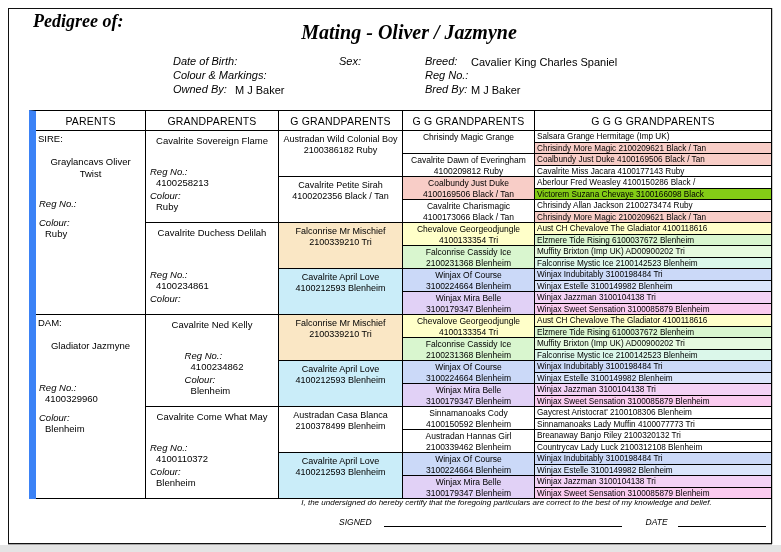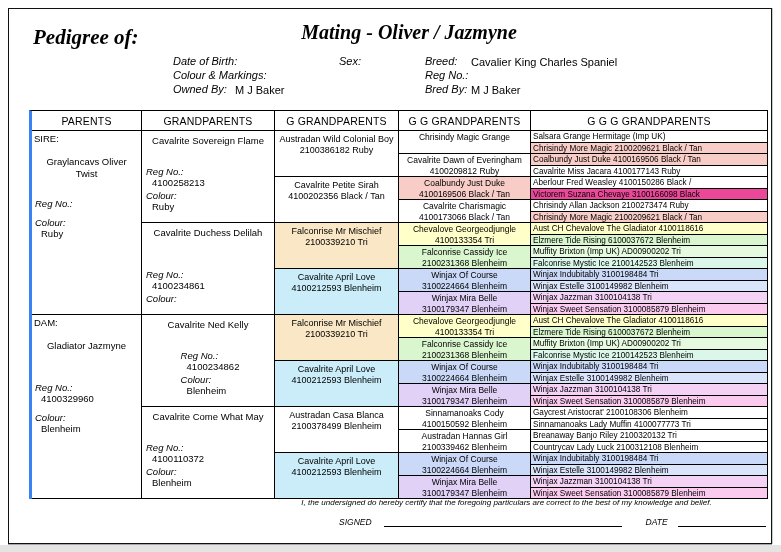--- a/index.html
+++ b/index.html
@@ -10,36 +10,36 @@
     color:#000;
     overflow:hidden;
   }
   .bottom-strip { position:absolute; left:0; top:545px; width:781px; height:7px; background:#e4e4e4; }
   .page {
     position:absolute; left:8px; top:8px; width:764px; height:536px;
     background:#fff; border:1px solid #111;
     box-shadow:0 1px 0 rgba(0,0,0,.35), 1px 0 0 rgba(0,0,0,.2);
   }
   .pedigree-of {
-    position:absolute; left:24px; top:16px;
-    font-family:"Liberation Serif", serif; font-style:italic; font-weight:bold; font-size:21px;
+    position:absolute; left:24px; top:2px;
+    font-family:"Liberation Serif", serif; font-style:italic; font-weight:bold; font-size:18px;
   }
   .main-title {
     position:absolute; left:230px; top:12px; width:340px; text-align:center;
     font-family:"Liberation Serif", serif; font-style:italic; font-weight:bold; font-size:20px;
   }
   .f-lbl { position:absolute; font-size:11px; font-style:italic; white-space:nowrap; }
   .f-val { position:absolute; font-size:11px; white-space:nowrap; }
 
   .grid {
     position:absolute; left:20px; top:101px;
     display:grid;
     grid-template-columns:110px 133px 124px 132px 237px;
     grid-template-rows:20px repeat(32, 11.5px);
-    border-left:3px solid #3b82f6; border-top:1px solid #000;
+    border-left:7px solid #3b82f6; border-top:1px solid #000;
   }
   .cell { border-right:1px solid #000; border-bottom:1px solid #000; overflow:hidden; background:#fff; }
   .hdr { display:flex; align-items:center; justify-content:center; font-size:10.5px; letter-spacing:.2px; }
 
   
   .col1 { font-size:9.5px; }
   .p-role { padding:2px 0 0 2px; }
   .col1 .p-name { text-align:center; margin-top:12px; min-height:26px; padding:0 8px; line-height:11.5px; }
   .col1 .p-line { margin-top:16px; padding-left:3px; }
   .col1 .p-line + .p-line { margin-top:8px; }
@@ -277,21 +277,21 @@
       </div>
       <div class="cell col5" style="grid-area: 4 / 5 / span 1; background: rgb(248, 205, 199);">
         <div class="ggg-text">Coalbundy Just Duke 4100169506 Black / Tan</div>
       </div>
       <div class="cell col5" style="grid-area: 5 / 5 / span 1; background: rgb(255, 255, 255);">
         <div class="ggg-text">Cavalrite Miss Jacara 4100177143 Ruby</div>
       </div>
       <div class="cell col5" style="grid-area: 6 / 5 / span 1; background: rgb(255, 255, 255);">
         <div class="ggg-text">Aberlour Fred Weasley 4100150286 Black /</div>
       </div>
-      <div class="cell col5" style="grid-area: 7 / 5 / span 1; background: #ec4899;">
+      <div class="cell col5" style="grid-area: 7 / 5 / span 1; background: #84cc16;">
         <div class="ggg-text">Victorem Suzana Chevaye 3100166098 Black</div>
       </div>
       <div class="cell col5" style="grid-area: 8 / 5 / span 1; background: rgb(255, 255, 255);">
         <div class="ggg-text">Chrisindy Allan Jackson 2100273474 Ruby</div>
       </div>
       <div class="cell col5" style="grid-area: 9 / 5 / span 1; background: rgb(248, 205, 199);">
         <div class="ggg-text">Chrisindy More Magic 2100209621 Black / Tan</div>
       </div>
       <div class="cell col5" style="grid-area: 10 / 5 / span 1; background: rgb(255, 255, 201);">
         <div class="ggg-text">Aust CH Chevalove The Gladiator 4100118616</div>

